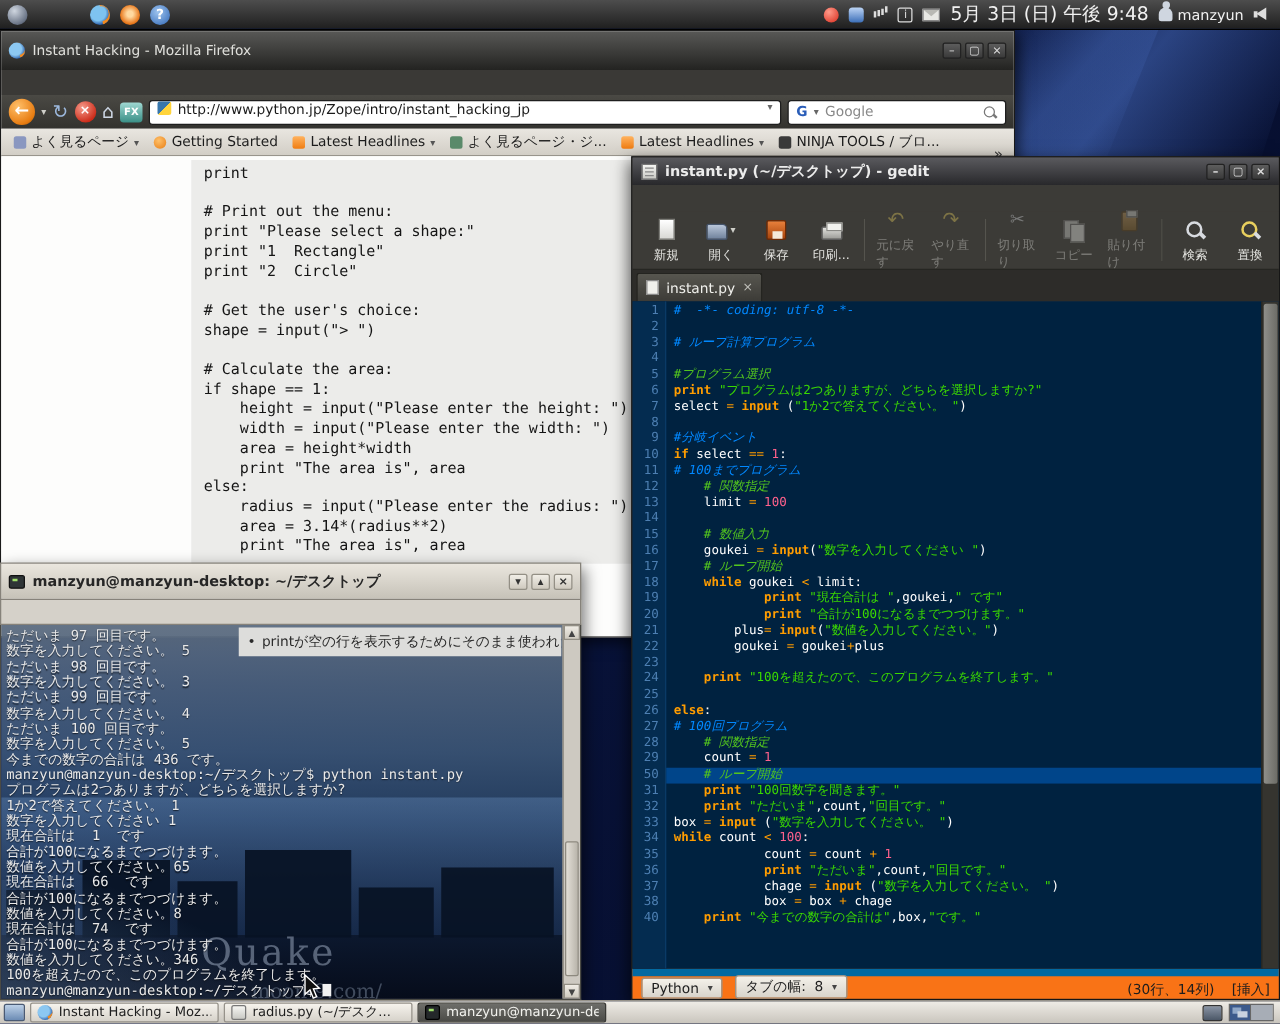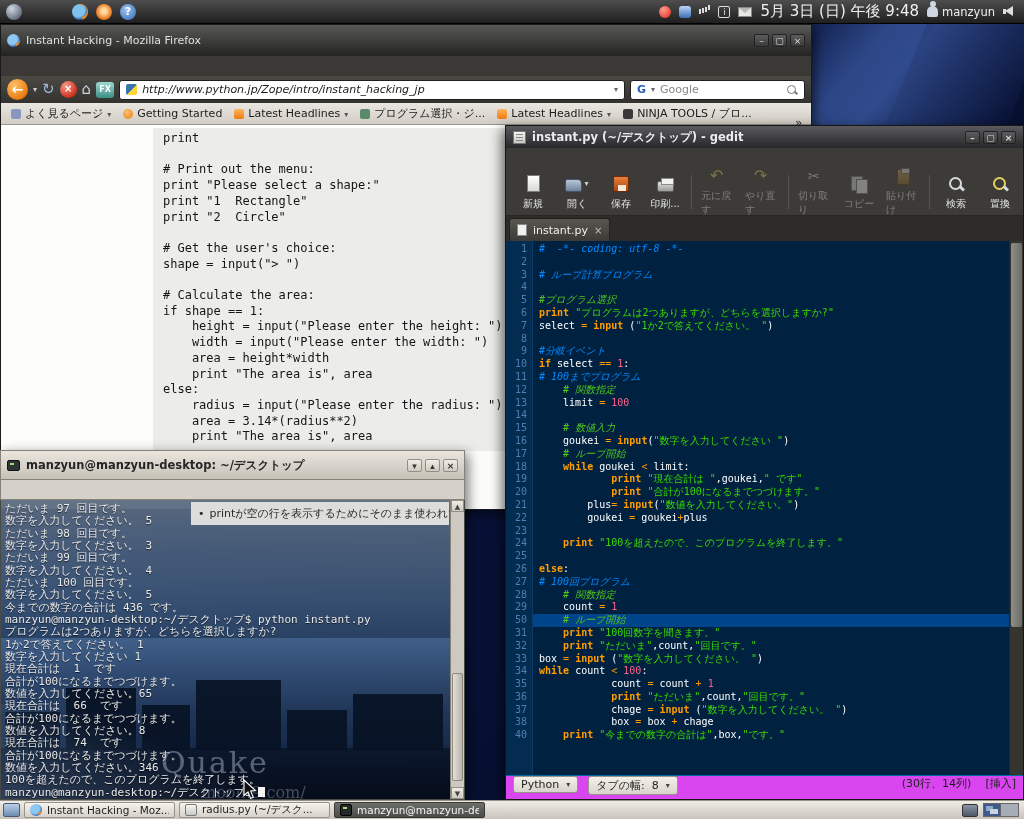--- a/index.html
+++ b/index.html
@@ -67,21 +67,21 @@
     color:#fff;font-size:14px;font-weight:bold;text-align:center;line-height:20px;flex:none;}
   .nav-caret{color:#cfcfc9;font-size:8px;}
   .reload-icon{color:#9cb8dd;font-size:15px;line-height:15px;}
   .stop-icon{width:17px;height:17px;border-radius:50%;background:radial-gradient(circle at 35% 30%,#f59a8a,#cc2a18 75%);
     color:#fff;font-size:10px;font-weight:bold;text-align:center;line-height:16px;}
   .home-icon{color:#cdd6e4;font-size:15px;line-height:15px;}
   .fx-badge-icon{width:18px;height:16px;border-radius:3px;background:linear-gradient(#9fd8d2,#3a8f86);
     color:#fff;font-size:8px;font-weight:bold;text-align:center;line-height:16px;}
   .fx-badge-icon::after{content:"FX";}
   .url-field{flex:1;height:20px;background:#fff;border:1px solid #1e1e1e;border-radius:3px;
-    display:flex;align-items:center;gap:5px;padding:0 6px;font-size:11px;color:#1a1a1a;overflow:hidden;font-style:italic;}
+    display:flex;gap:5px;padding:0 6px;font-size:11px;color:#1a1a1a;overflow:hidden;}
   .favicon{width:11px;height:11px;border-radius:2px;background:linear-gradient(135deg,#3776ab 50%,#ffd43b 50%);flex:none;}
   .url-text{white-space:nowrap;overflow:hidden;flex:1;}
   .field-caret{color:#666;font-size:8px;flex:none;}
   .search-field{width:175px;height:20px;background:#fff;border:1px solid #1e1e1e;border-radius:3px;
     display:flex;align-items:center;gap:5px;padding:0 6px;font-size:11px;color:#888;}
   .g-badge{color:#2a5db8;font-weight:bold;font-size:11px;}
   .magnifier-icon{position:relative;width:12px;height:12px;margin-left:auto;flex:none;}
   .magnifier-icon::before{content:"";position:absolute;left:1px;top:1px;width:7px;height:7px;border:1.5px solid #777;border-radius:50%;}
   .magnifier-icon::after{content:"";position:absolute;left:8px;top:8px;width:4px;height:1.8px;background:#777;transform:rotate(45deg);}
   .ff-bookmarks{height:22px;background:linear-gradient(#e9e6e0,#d2cec6);border-bottom:1px solid #98948c;
@@ -148,21 +148,21 @@
   .code-row.current .lt{background:#00458a;}
   .sg-cb{color:#0088ff;font-style:italic;}
   .sg-cg{color:#52c41e;font-style:italic;}
   .sg-k{color:#ff9d00;font-weight:bold;}
   .sg-s{color:#3ad900;}
   .sg-n{color:#ff628c;}
   .sg-o{color:#ff9d00;}
   .sg-t{color:#ffffff;}
   .ge-scroll{position:absolute;right:0;top:0;bottom:0;width:14px;background:#35342f;border-left:1px solid #262622;}
   .ge-thumb{position:absolute;left:1px;right:1px;top:2px;height:72%;border-radius:2px;background:linear-gradient(90deg,#8f8f8a,#6c6c66);}
-  .ge-status{height:24px;background:#d946ef;border-top:1px solid #0369a1;display:flex;align-items:flex-start;gap:10px;
+  .ge-status{height:24px;background:#f97316;border-top:6px solid #0369a1;display:flex;align-items:flex-end;gap:10px;
     padding:0 7px;font-size:11px;color:#1e1e1e;flex:none;}
   .combo{border:1px solid #98948a;background:linear-gradient(#f4f1ea,#d8d4cb);border-radius:3px;
     padding:1px 7px;display:flex;align-items:center;gap:7px;font-size:11px;}
   .combo .caret{font-size:8px;color:#444;}
   .ge-status-right{margin-left:auto;display:flex;gap:14px;}
 
   
   #tm-win{position:absolute;left:0;top:450px;width:465px;height:350px;z-index:4;
     display:flex;flex-direction:column;box-shadow:3px 4px 12px rgba(0,0,0,.55);}
   .tm-title{height:30px;background:linear-gradient(#eae6de,#c6c2b8);border:1px solid #86827a;
@@ -309,21 +309,21 @@
     <span class="bm-lb">Getting Started</span>
 
   </span>
         <span class="bm">
     <span class="bm-ic rss-icon"></span>
     <span class="bm-lb">Latest Headlines</span>
     <span class="bm-caret"></span>
   </span>
         <span class="bm">
     <span class="bm-ic slashdot-icon"></span>
-    <span class="bm-lb">プログラム選択・ジ...</span>
+    <span class="bm-lb">よく見るページ・ジ...</span>
 
   </span>
         <span class="bm">
     <span class="bm-ic rss-icon"></span>
     <span class="bm-lb">Latest Headlines</span>
     <span class="bm-caret"></span>
   </span>
         <span class="bm">
     <span class="bm-ic ninja-tools-icon"></span>
     <span class="bm-lb">NINJA TOOLS / ブロ...</span>

